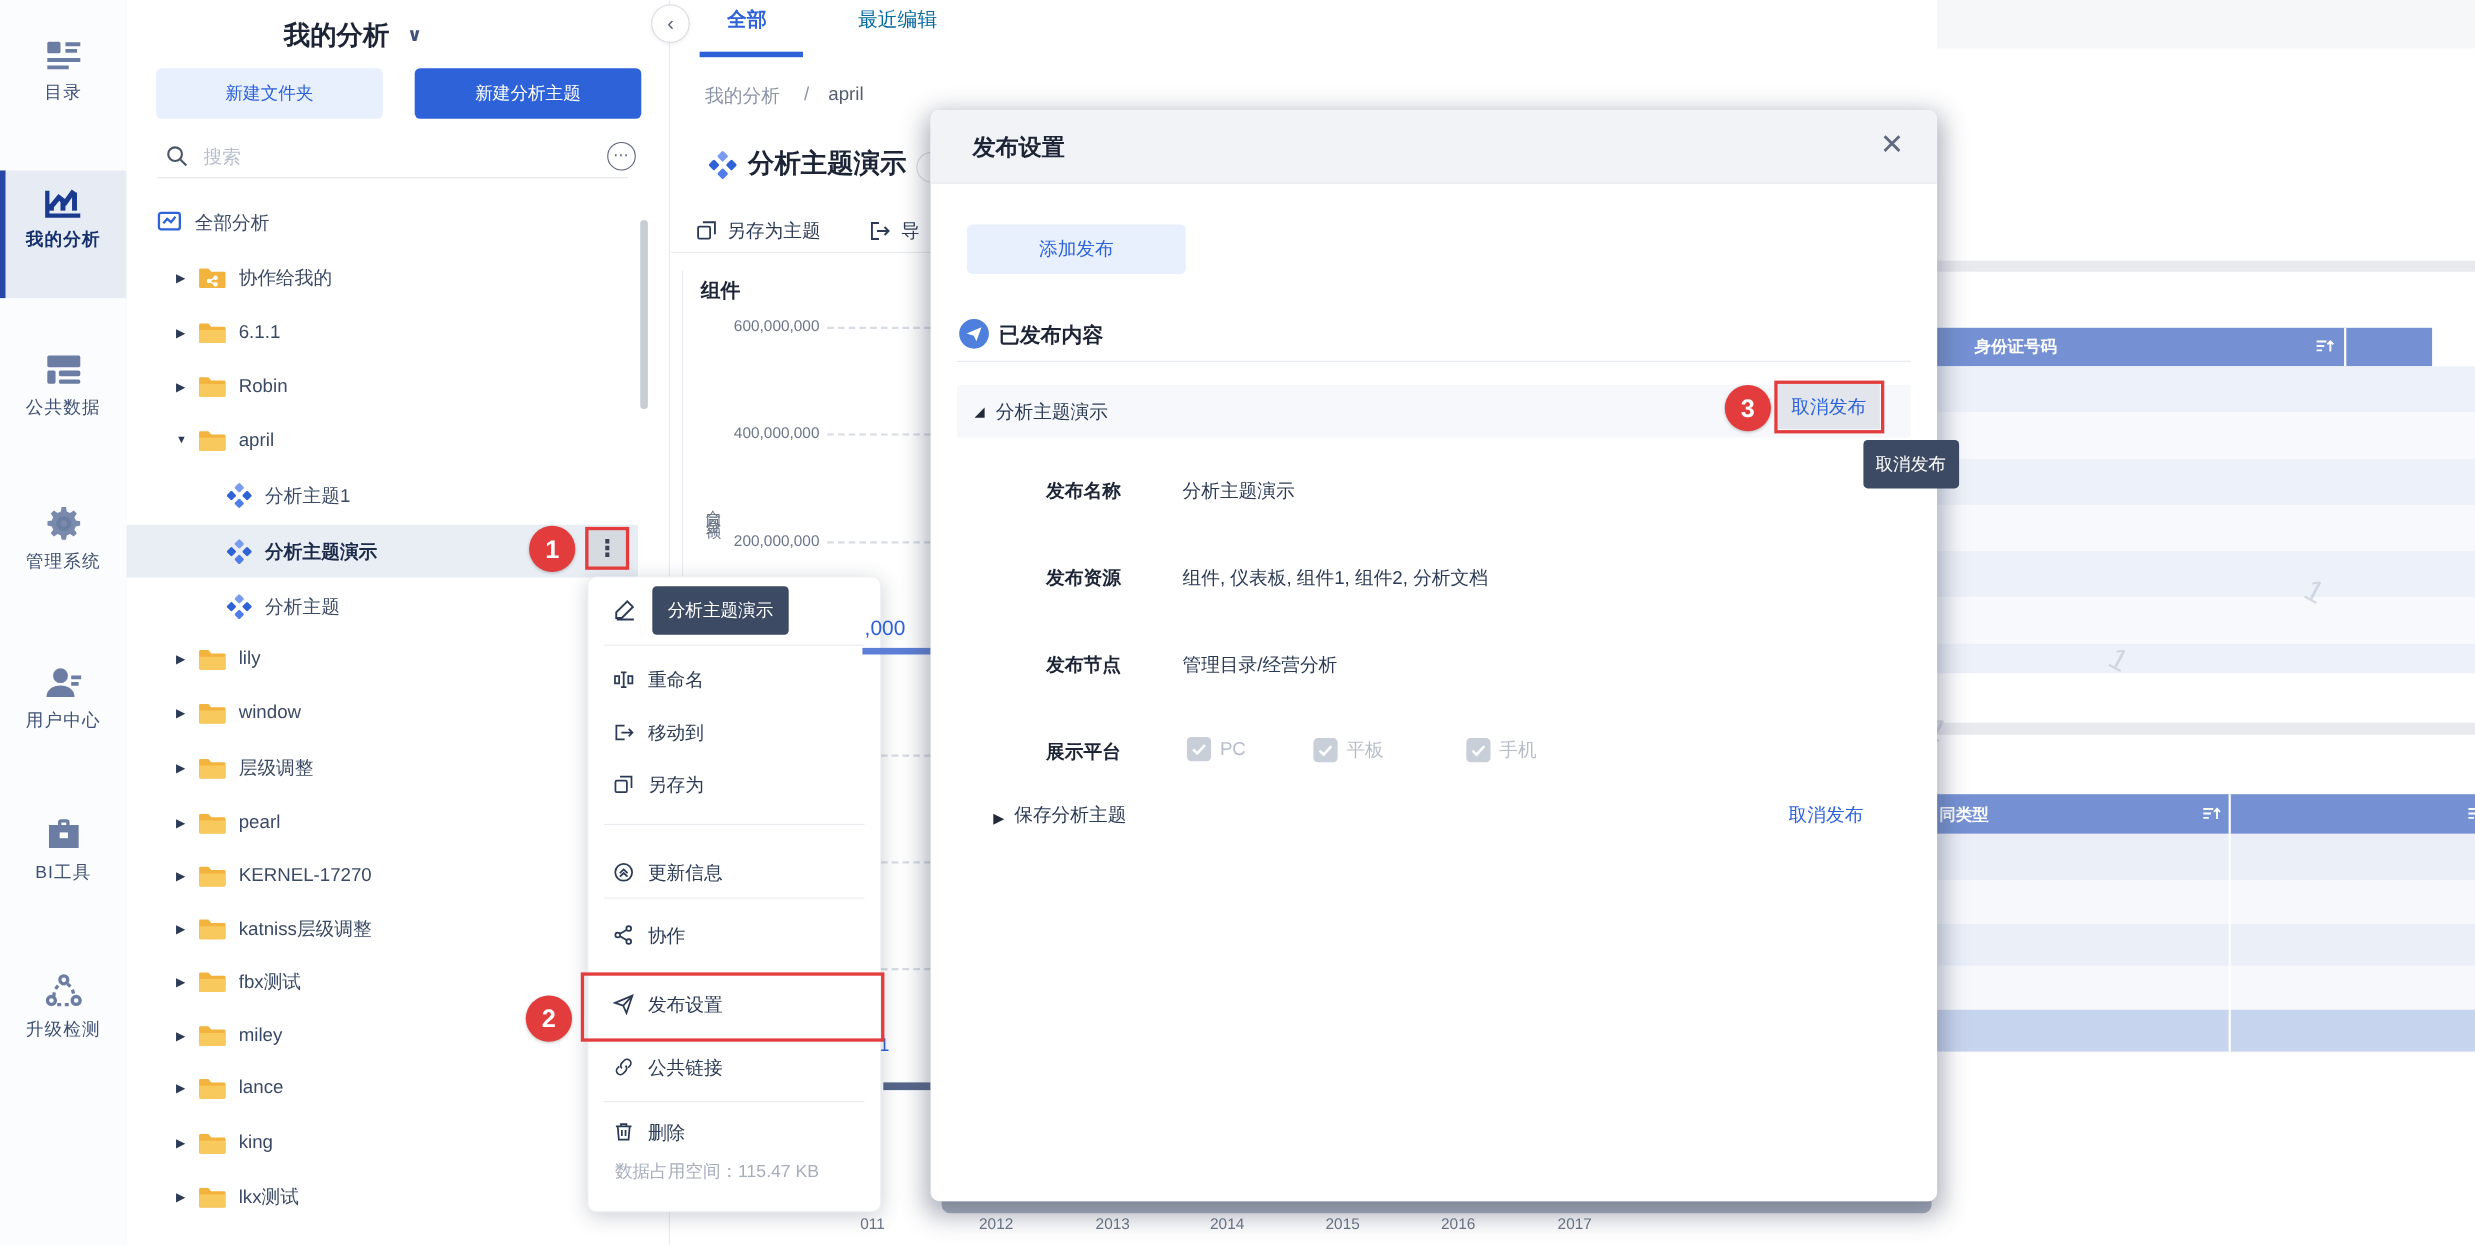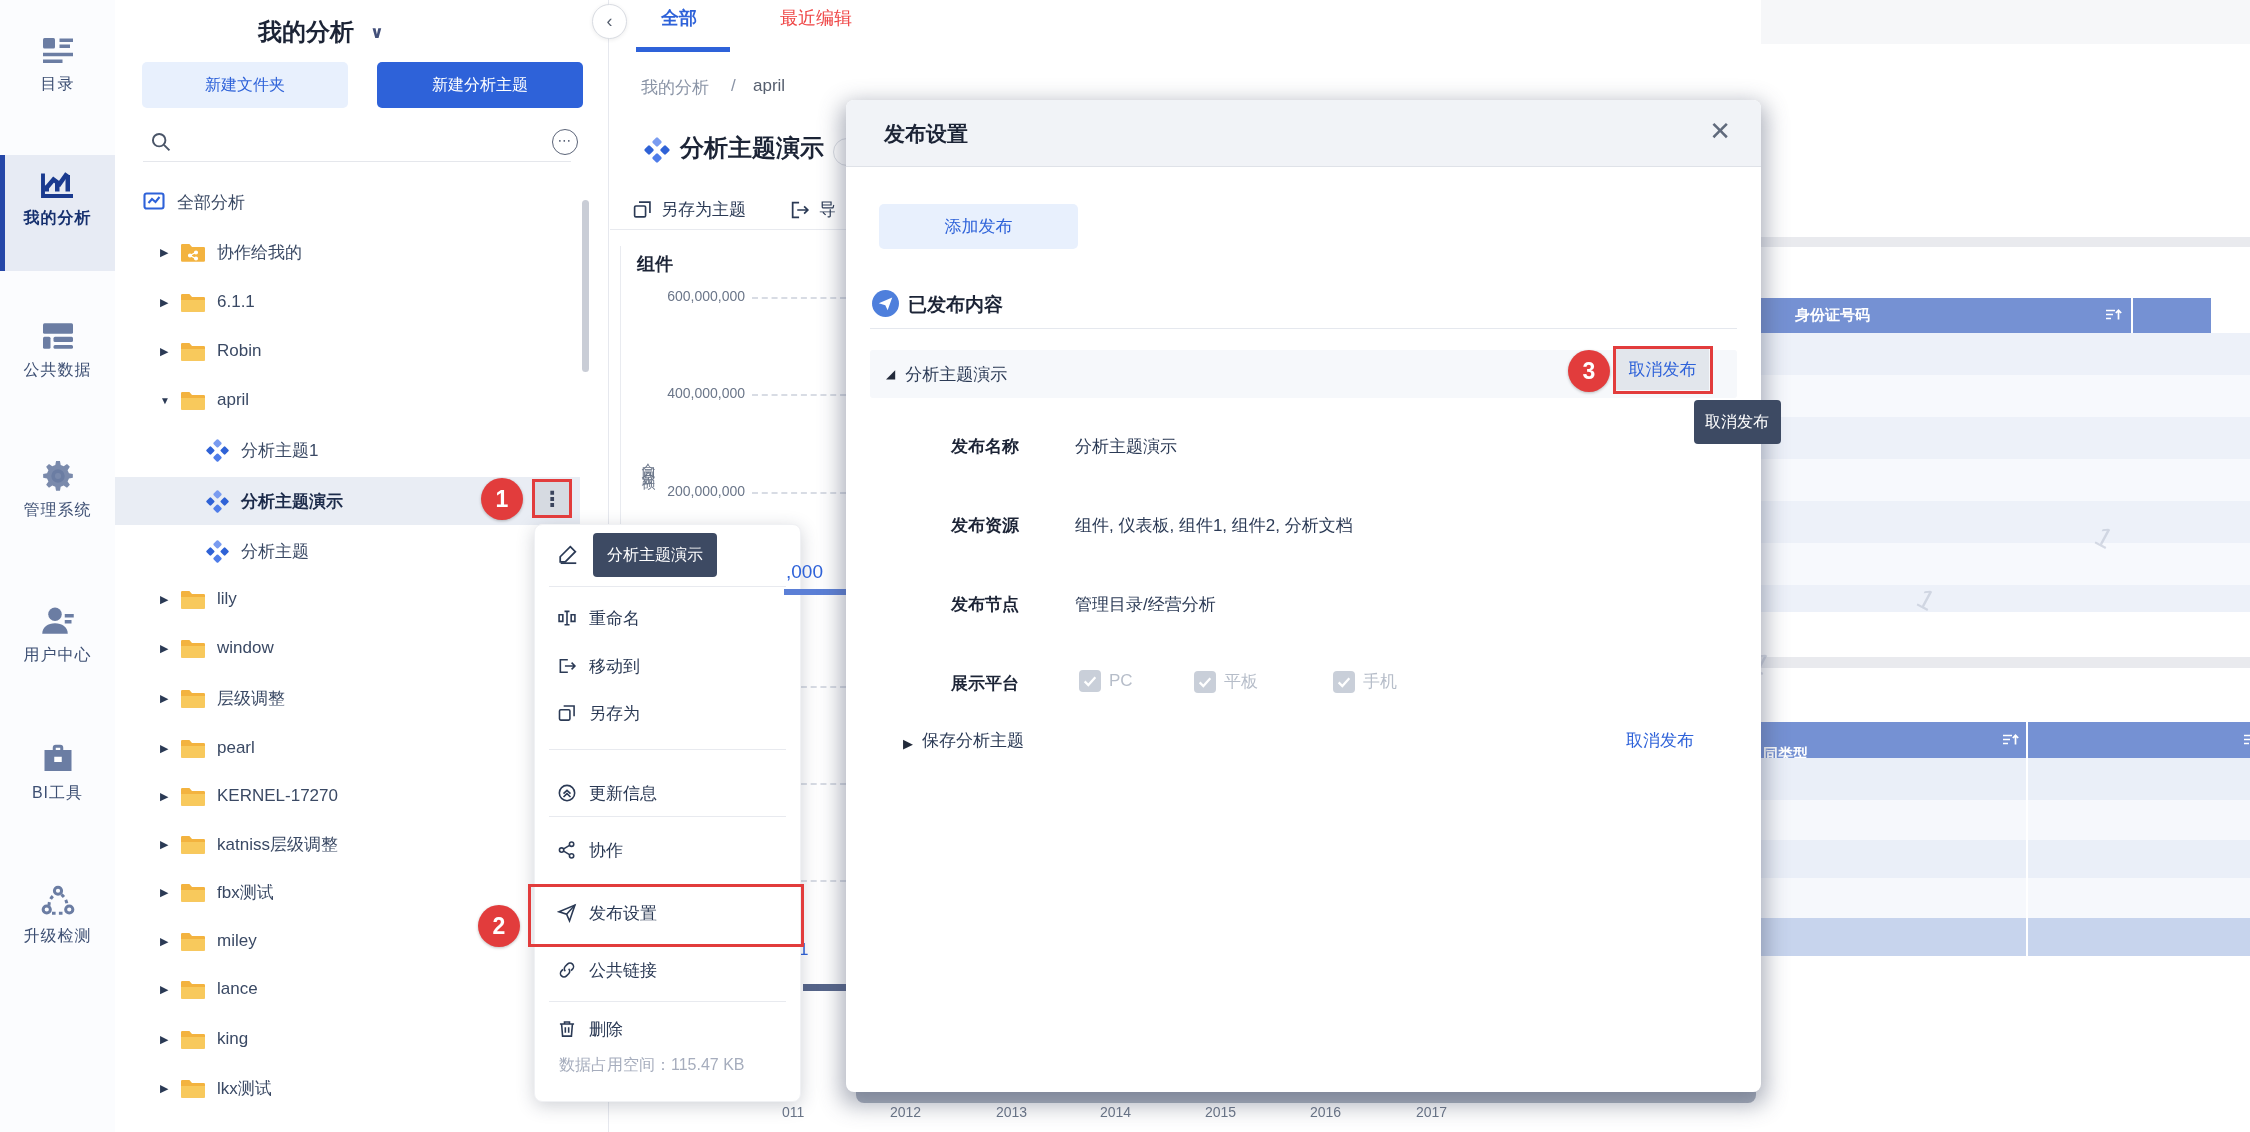--- a/index.html
+++ b/index.html
@@ -30,21 +30,21 @@
                color:#5b6478;font-size:14px;line-height:20px;text-align:center;letter-spacing:1px;cursor:pointer;}
   .search-divider{left:143px;top:161px;width:428px;height:1px;background:#e5e7ec;}
   .tree-row{left:115px;width:465px;height:48px;display:flex;align-items:center;font-size:17px;color:#3a4964;cursor:pointer;}
   .tree-row.selected{background:#e9edf4;color:#1c2b4a;font-weight:bold;}
   .tr-arrow{width:12px;font-size:11px;color:#2b3a55;flex:0 0 auto;}
   .tr-icon{flex:0 0 auto;}
   .tr-label{margin-left:11px;white-space:nowrap;}
   .scroll-thumb{left:582px;top:200px;width:7px;height:172px;background:#c9cdd6;border-radius:4px;}
   
   .tabstrip-gray{left:1761px;top:0;width:489px;height:44px;background:#f6f7f9;}
-  .tab{font-size:18px;cursor:pointer;color:#ef4444;}
+  .tab{font-size:18px;cursor:pointer;color:#0369a1;}
   .tab.active{color:#2e62d9;font-weight:bold;}
   .tab-underline{left:636px;top:47px;width:94px;height:5px;background:#2e62d9;}
   .crumb{font-size:17px;color:#8a94a6;cursor:pointer;}
   .crumb.current{color:#555e6e;}
   .page-title{font-size:24px;font-weight:bold;color:#1c2436;}
   .tool-item{font-size:17px;color:#2b3a55;cursor:pointer;display:flex;align-items:center;gap:8px;}
   .toolbar-border{left:610px;top:229px;width:238px;height:1px;background:#e8eaef;}
   .title-more-circle{left:833px;top:138px;width:26px;height:26px;border:1.5px solid #d9dce2;border-radius:50%;background:#fff;}
   
   .panel-border-left{left:620px;top:246px;width:1px;height:742px;background:#e9ebf0;}
@@ -213,21 +213,21 @@
       <div class="abs" style="left: 1761px; top: 333px; width: 489px; height: 42px; background: rgb(237, 241, 249);"></div>
       <div class="abs" style="left: 1761px; top: 375px; width: 489px; height: 42px; background: rgb(247, 249, 253);"></div>
       <div class="abs" style="left: 1761px; top: 417px; width: 489px; height: 42px; background: rgb(237, 241, 249);"></div>
       <div class="abs" style="left: 1761px; top: 459px; width: 489px; height: 42px; background: rgb(247, 249, 253);"></div>
       <div class="abs" style="left: 1761px; top: 501px; width: 489px; height: 42px; background: rgb(237, 241, 249);"></div>
       <div class="abs" style="left: 1761px; top: 543px; width: 489px; height: 42px; background: rgb(247, 249, 253);"></div>
       <div class="abs" style="left: 1761px; top: 585px; width: 489px; height: 27px; background: rgb(237, 241, 249);"></div>
     </div>
   <div class="abs gray-strip" style="left:1761px;top:657px;width:489px;height:11px;"></div>
   <div class="abs thead" style="left:1761px;top:722px;width:489px;height:36px;">
-    <span class="th-label abs" style="left:2px;top:9px;margin-top:14px;">同类型</span>
+    <span class="th-label abs" style="left:2px;top:9px;">同类型</span>
     <span class="abs" style="left:240px;top:9px;width:19px;height:19px;">
         <svg viewBox="0 0 19 19" fill="none" stroke="#fff" stroke-width="1.7">
           <path d="M2 4.5h9M2 8.5h7M2 12.5h5M14.5 13.5v-9M11.8 7L14.5 4.3 17.2 7"></path>
         </svg>
       </span>
     <span class="abs col-divider" style="left:265px;top:0;height:36px;"></span>
     <span class="abs" style="left:481px;top:9px;width:19px;height:19px;overflow:hidden;">
         <svg viewBox="0 0 19 19" fill="none" stroke="#fff" stroke-width="1.7">
           <path d="M2 4.5h9M2 8.5h7M2 12.5h5M14.5 13.5v-9M11.8 7L14.5 4.3 17.2 7"></path>
         </svg>
@@ -338,20 +338,21 @@
     <div class="abs tree-title">我的分析</div>
     <div class="abs tree-title-chevron">∨</div>
     <div class="abs btn btn-light" style="left:27px;top:62px;width:206px;height:46px;">新建文件夹</div>
     <div class="abs btn btn-primary" style="left:262px;top:62px;width:206px;height:46px;">新建分析主题</div>
     <span class="abs search-icon" style="left:35px;top:131px;">
         <svg viewBox="0 0 24 24" fill="none" stroke="#4a5568" stroke-width="2.1">
           <circle cx="10" cy="10" r="6.8"></circle>
           <path d="M15.2 15.2l6 6"></path>
         </svg>
       </span>
+    <input class="abs search-input" style="left: 68px;" placeholder="搜索">
     <div class="abs more-circle" style="left:437px;">⋯</div>
     <div class="abs search-divider" style="left:28px;width:428px;"></div>
   </div>
   <div id="tree-rows">
       <div class="abs tree-row" style="top: 178px;">
         <span style="width:27px"></span>
         <span class="tr-icon" style="width:24px;height:24px">
           <svg viewBox="0 0 24 24" fill="none" stroke="#2e62d9" stroke-width="2.1">
             <rect x="2.5" y="3.5" width="19" height="15" rx="2"></rect>
             <path d="M6.5 13l3.5-4 3.5 3 4-5"></path>

